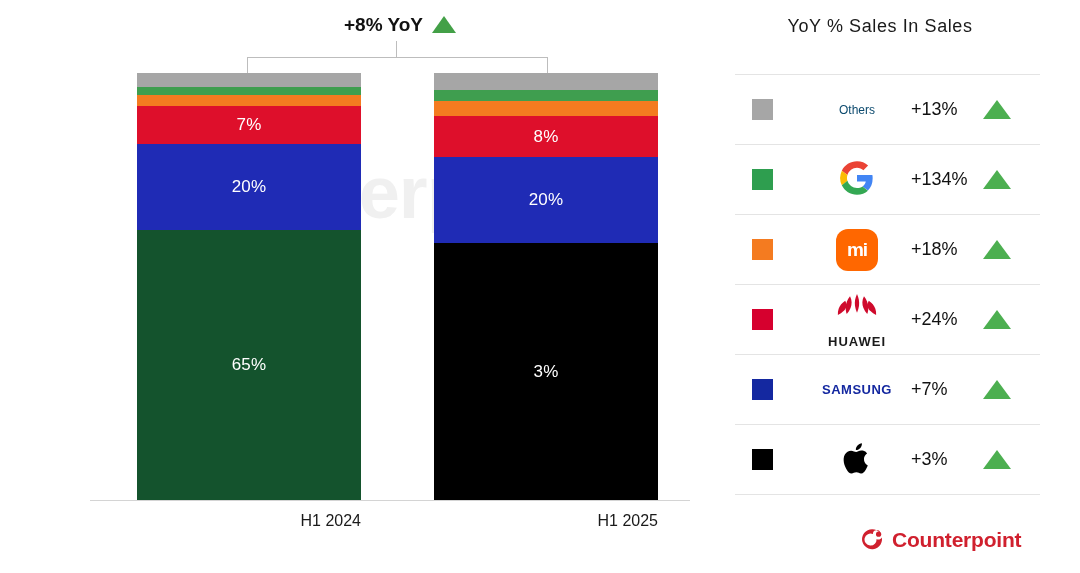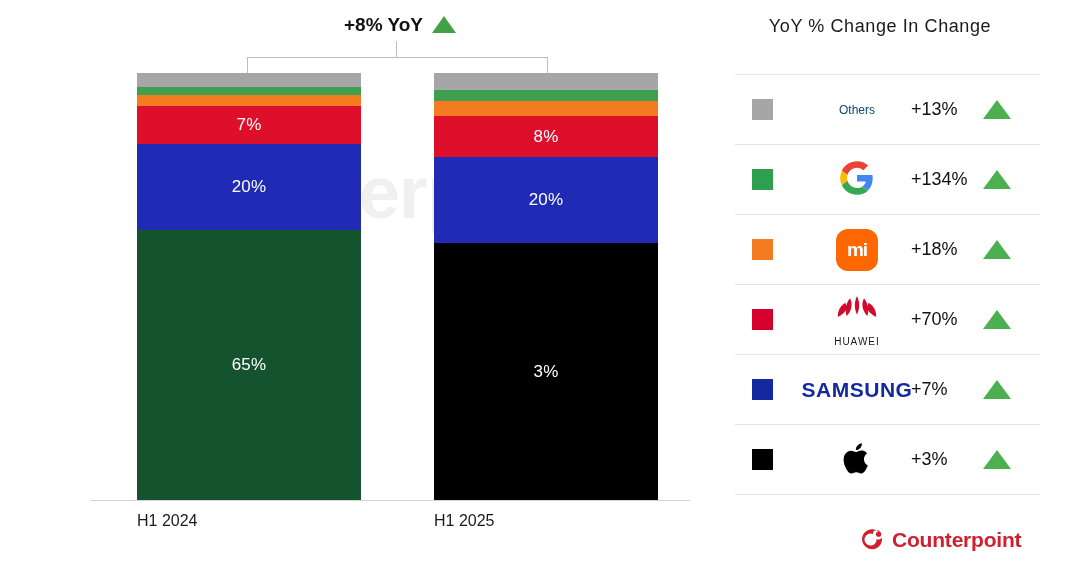--- a/index.html
+++ b/index.html
@@ -76,21 +76,21 @@
     color:#ffffff;
     font-size:17px;
     font-weight:400;
     letter-spacing:.2px;
   }
 
   .cat-label{
     position:absolute;
     top:512px;
     width:224px;
-    text-align:left;
+    text-align:right;
     font-size:16px;
     color:#1a1a1a;
   }
   .cat-label.c2024{left:137px;}
   .cat-label.c2025{left:434px;}
 
   
   .legend-panel{position:absolute;left:720px;top:0;width:360px;height:573px;z-index:2;}
   .legend-title{
     position:absolute;left:0;top:16px;width:320px;
@@ -126,22 +126,22 @@
     border-right:14px solid transparent;
     border-bottom:19px solid #4CAF50;
   }
   .mi-logo{
     width:42px;height:42px;border-radius:12px;
     background:#FF6700;color:#fff;
     display:flex;align-items:center;justify-content:center;
     font-size:19px;font-weight:700;letter-spacing:-1px;
   }
   .huawei-wrap{display:flex;flex-direction:column;align-items:center;line-height:1;}
-  .huawei-text{font-size:10px;font-weight:400;letter-spacing:1px;color:#1a1a1a;margin-top:14px;}
-  .samsung-text{font-size:21px;font-weight:700;letter-spacing:.5px;color:#1428A0;}
+  .huawei-text{font-size:13px;font-weight:700;letter-spacing:1px;color:#1a1a1a;margin-top:14px;}
+  .samsung-text{font-size:13px;font-weight:700;letter-spacing:.5px;color:#1428A0;}
 
   
   .cp-logo{
     position:absolute;left:140px;top:528px;
     display:flex;align-items:center;gap:8px;
   }
   .cp-text{font-size:21px;font-weight:700;color:#D0202E;letter-spacing:-.2px;}
 </style>
 </head>
 <body>
@@ -190,21 +190,21 @@
         <div class="seg" style="top: 243px; height: 257px; background: rgb(0, 0, 0);">
           <span class="seg-label">3%</span>
         </div>
       </div>
 
     <div class="cat-label c2024">H1 2024</div>
     <div class="cat-label c2025">H1 2025</div>
   </div>
 
   <div class="legend-panel">
-    <div class="legend-title">YoY % Change In Change</div>
+    <div class="legend-title">YoY % Sales In Sales</div>
     <div class="legend-rows" id="legend-rows">
         <div class="legend-sep"></div>
         <div class="legend-row">
           <span class="lg-swatch" style="background: rgb(166, 166, 166);"></span>
           <span class="lg-brand">
             <span class="lg-brand-text">Others</span>
           </span>
           <span class="lg-pct">+13%</span>
           <span class="lg-tri"></span>
         </div>
@@ -243,21 +243,21 @@
                   <path d="M30 4c-2.6 5.5-3.6 11-2.9 16.6.4 3.4 1.5 6.8 2.9 10 1.4-3.2 2.5-6.6 2.9-10C33.6 15 32.6 9.5 30 4z"></path>
                   <path d="M21.4 7c-4.3 4.3-6.9 9.2-7.8 14.7-.6 3.4-.3 6.9.5 10.3 2.5-2.4 4.7-5.2 6.3-8.2 2.6-5 3.4-10.5 1-16.8z" transform="rotate(-6 20 20)"></path>
                   <path d="M38.6 7c4.3 4.3 6.9 9.2 7.8 14.7.6 3.4.3 6.9-.5 10.3-2.5-2.4-4.7-5.2-6.3-8.2-2.6-5-3.4-10.5-1-16.8z" transform="rotate(6 40 20)"></path>
                   <path d="M13.2 13.5c-4.6 3-7.8 6.9-9.4 11.5-1 2.8-1.3 5.8-1.1 8.8 3-1.4 5.8-3.3 8.1-5.5 3.8-3.6 5.8-8.2 2.4-14.8z"></path>
                   <path d="M46.8 13.5c4.6 3 7.8 6.9 9.4 11.5 1 2.8 1.3 5.8 1.1 8.8-3-1.4-5.8-3.3-8.1-5.5-3.8-3.6-5.8-8.2-2.4-14.8z"></path>
                 </g>
               </svg>
               <span class="huawei-text">HUAWEI</span>
             </span>
           </span>
-          <span class="lg-pct">+70%</span>
+          <span class="lg-pct">+24%</span>
           <span class="lg-tri"></span>
         </div>
         <div class="legend-sep"></div>
         <div class="legend-row">
           <span class="lg-swatch" style="background: rgb(20, 40, 160);"></span>
           <span class="lg-brand">
             <span class="samsung-text">SAMSUNG</span>
           </span>
           <span class="lg-pct">+7%</span>
           <span class="lg-tri"></span>

